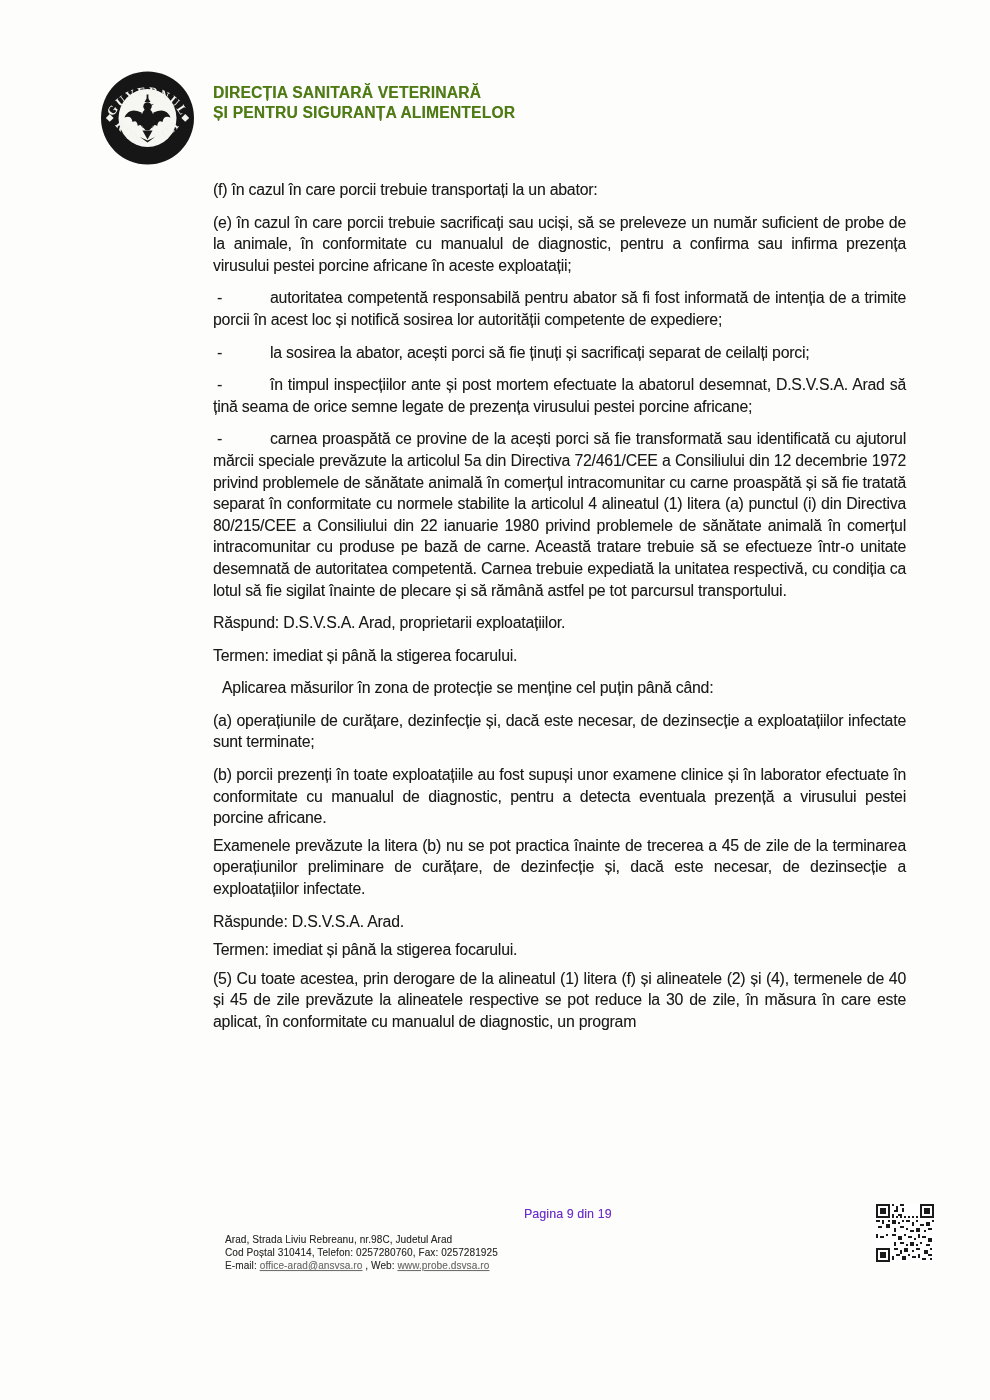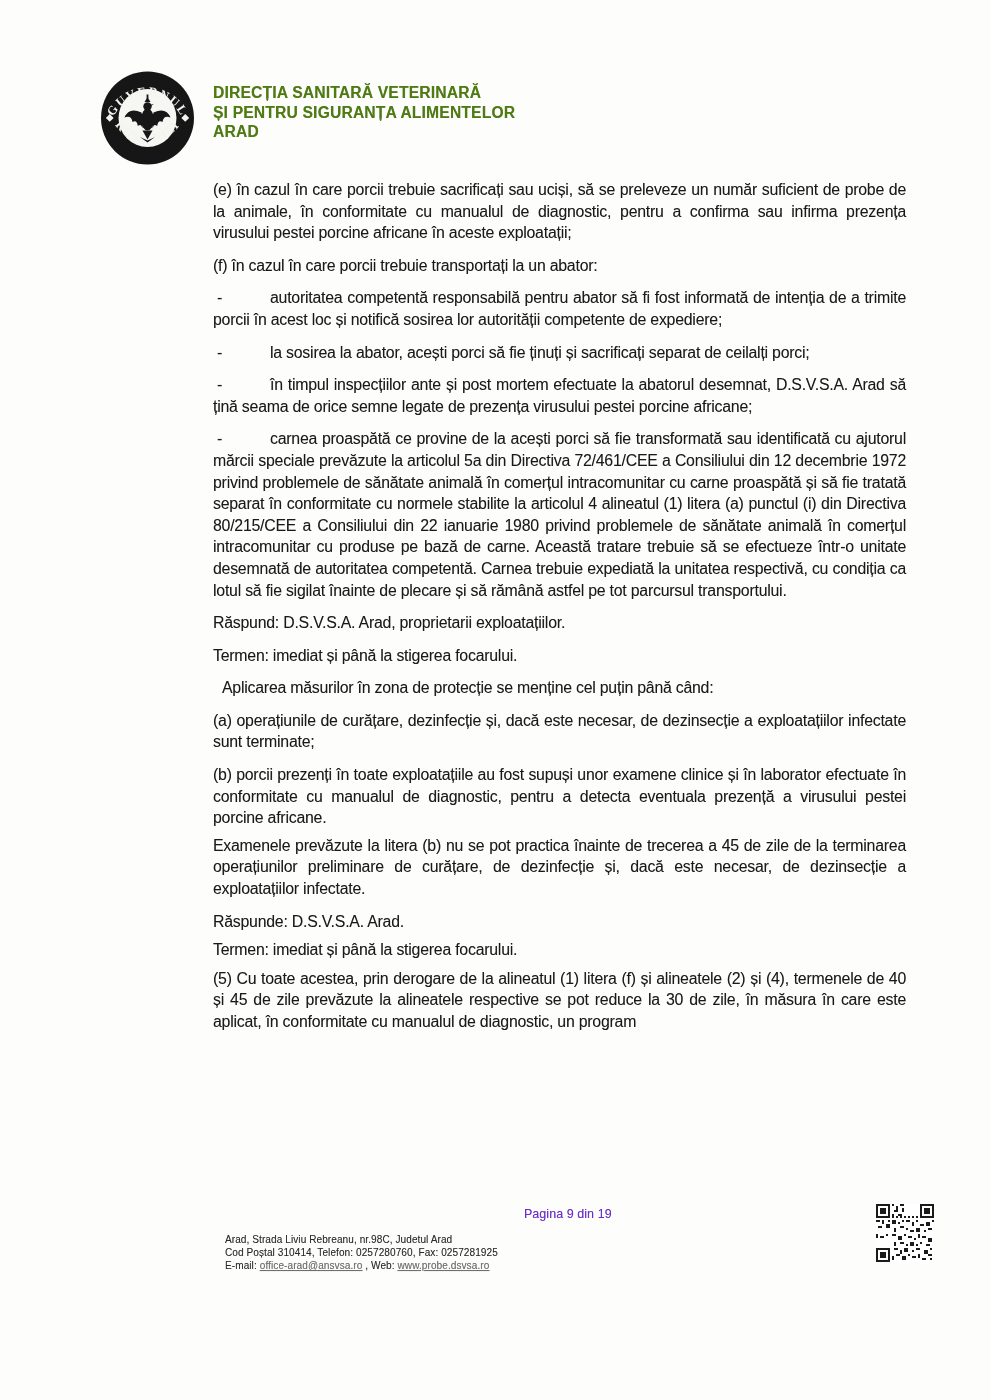--- a/index.html
+++ b/index.html
@@ -84,26 +84,25 @@
         <path d="M54.5,43.5 Q67,37.5 71.5,48.5 Q64.5,46 63.5,53 Q59,50.5 58.2,57 Q54.5,54 53.8,59.5 L52.5,52 Z"></path>
         <path d="M43.5,61.5 h10 l-5,9 z"></path>
         <path d="M41,68 l7.5,3.4 7.5,-3.4 -7.5,5.4 z"></path>
       </g>
     </svg>
   </div>
 
   <div class="org-title">
     <div>DIRECȚIA SANITARĂ VETERINARĂ</div>
     <div>ȘI PENTRU SIGURANȚA ALIMENTELOR</div>
-    <div>ARAD</div>
   </div>
 
   <div class="doc-body">
+    <p>(f) în cazul în care porcii trebuie transportați la un abator:</p>
     <p>(e) în cazul în care porcii trebuie sacrificați sau uciși, să se preleveze un număr suficient de probe de la animale, în conformitate cu manualul de diagnostic, pentru a confirma sau infirma prezența virusului pestei porcine africane în aceste exploatații;</p>
-    <p>(f) în cazul în care porcii trebuie transportați la un abator:</p>
 
     <p class="dash"><span class="dash-m">-</span><span>autoritatea competentă responsabilă pentru abator să fi fost informată de intenția de a trimite porcii în acest loc și notifică sosirea lor autorității competente de expediere;</span></p>
     <p class="dash"><span class="dash-m">-</span><span>la sosirea la abator, acești porci să fie ținuți și sacrificați separat de ceilalți porci;</span></p>
     <p class="dash"><span class="dash-m">-</span><span>în timpul inspecțiilor ante și post mortem efectuate la abatorul desemnat, D.S.V.S.A. Arad să țină seama de orice semne legate de prezența virusului pestei porcine africane;</span></p>
     <p class="dash"><span class="dash-m">-</span><span>carnea proaspătă ce provine de la acești porci să fie transformată sau identificată cu ajutorul mărcii speciale prevăzute la articolul 5a din Directiva 72/461/CEE a Consiliului din 12 decembrie 1972 privind problemele de sănătate animală în comerțul intracomunitar cu carne proaspătă și să fie tratată separat în conformitate cu normele stabilite la articolul 4 alineatul (1) litera (a) punctul (i) din Directiva 80/215/CEE a Consiliului din 22 ianuarie 1980 privind problemele de sănătate animală în comerțul intracomunitar cu produse pe bază de carne. Această tratare trebuie să se efectueze într-o unitate desemnată de autoritatea competentă. Carnea trebuie expediată la unitatea respectivă, cu condiția ca lotul să fie sigilat înainte de plecare și să rămână astfel pe tot parcursul transportului.</span></p>
 
     <p class="mt-28">Răspund: D.S.V.S.A. Arad, proprietarii exploatațiilor.</p>
     <p>Termen: imediat și până la stigerea focarului.</p>
 
     <p class="mt-30 indent-9">Aplicarea măsurilor în zona de protecție se menține cel puțin până când:</p>

